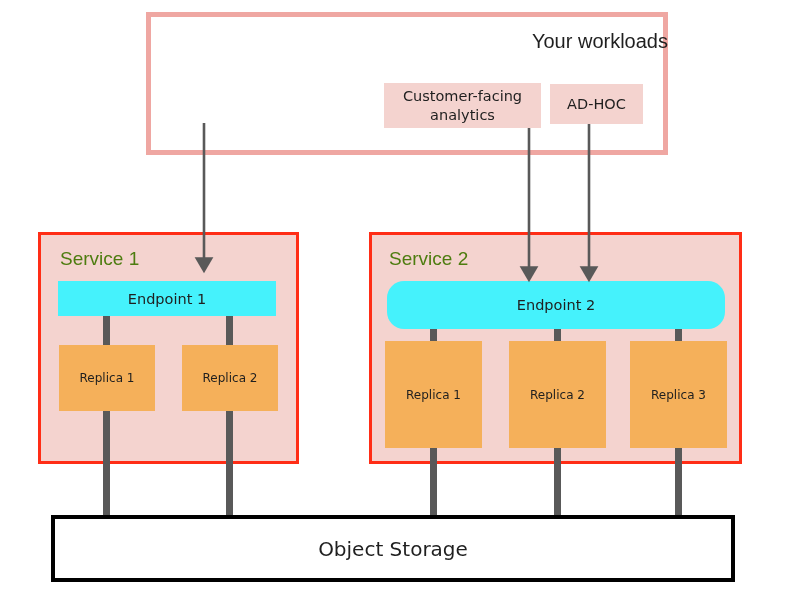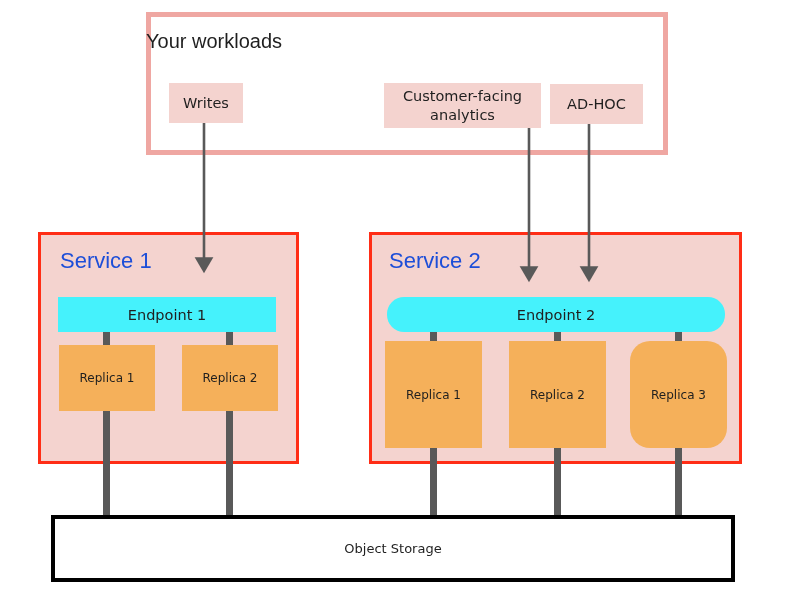--- a/index.html
+++ b/index.html
@@ -28,21 +28,21 @@
   
   .workloads-box {
     left: 146px; top: 12px;
     width: 522px; height: 143px;
     background: #ffffff;
     border: 5px solid #efa7a2;
   }
   .workloads-title {
     left: 146px; top: 30px;
     width: 522px;
-    text-align: left;
+    text-align: right;
     font-size: 20px;
     color: #1f1f1f;
     font-family: "Liberation Sans", sans-serif;
   }
 
   
   .chip {
     background: #f4d3cf;
     color: #1f1f1f;
     font-size: 14.5px;
@@ -58,65 +58,64 @@
 
   
   .service-box {
     background: #f4d3cf;
     border: 3px solid #ff2d16;
   }
   .service1-box { left: 38px;  top: 232px; width: 261px; height: 232px; }
   .service2-box { left: 369px; top: 232px; width: 373px; height: 232px; }
 
   .service-title {
-    font-size: 22px;
-    color: #1d4ed8;
+    font-size: 19px;
+    color: #4d7c0f;
     font-family: "Liberation Sans", sans-serif;
   }
   .service1-title { left: 60px;  top: 248px; }
   .service2-title { left: 389px; top: 248px; }
 
   
   .endpoint {
     background: #45f2fc;
     color: #1f1f1f;
     font-size: 14.5px;
     display: flex;
     align-items: center;
     justify-content: center;
-    margin-top: 16px;
   }
   .endpoint1 { left: 58px;  top: 281px; width: 218px; height: 35px; }
-  .endpoint2 { left: 387px; top: 281px; width: 338px; height: 35px; border-radius: 17px; }
+  .endpoint2 { left: 387px; top: 281px; width: 338px; height: 48px; border-radius: 17px; }
 
   
   .replica {
     background: #f5b05a;
     color: #1f1f1f;
     font-size: 12px;
     display: flex;
     align-items: center;
     justify-content: center;
   }
   .s1r1 { left: 59px;  top: 345px; width: 96px;  height: 66px; }
   .s1r2 { left: 182px; top: 345px; width: 96px;  height: 66px; }
   .s2r1 { left: 385px; top: 341px; width: 97px;  height: 107px; }
   .s2r2 { left: 509px; top: 341px; width: 97px;  height: 107px; }
-  .s2r3 { left: 630px; top: 341px; width: 97px;  height: 107px; border-radius: 20px; }
+  .s2r3 { left: 630px; top: 341px; width: 97px;  height: 107px; }
 
   
   .storage-box {
     left: 51px; top: 515px;
     width: 684px; height: 67px;
     background: #ffffff;
     border: 4px solid #000000;
     display: flex;
     align-items: center;
     justify-content: center;
-    font-size: 13px;
+    font-size: 20px;
     color: #1f1f1f;
   }
 
   
   .connector {
     background: #595959;
     width: 7px;
   }
 
   
@@ -126,21 +125,20 @@
   }
 </style>
 </head>
 <body>
 
 <div id="canvas">
 
   <div class="abs workloads-box"></div>
   <div class="abs workloads-title">Your workloads</div>
 
-  <div class="abs chip chip-writes">Writes</div>
   <div class="abs chip chip-cfa">Customer-facing analytics</div>
   <div class="abs chip chip-adhoc">AD-HOC</div>
 
   <div class="abs service-box service1-box"></div>
   <div class="abs service-title service1-title">Service 1</div>
 
   <div class="abs connector" style="left:103px; top:316px; height:29px;"></div>
   <div class="abs connector" style="left:226px; top:316px; height:29px;"></div>
 
   <div class="abs connector" style="left:103px; top:411px; height:108px;"></div>

